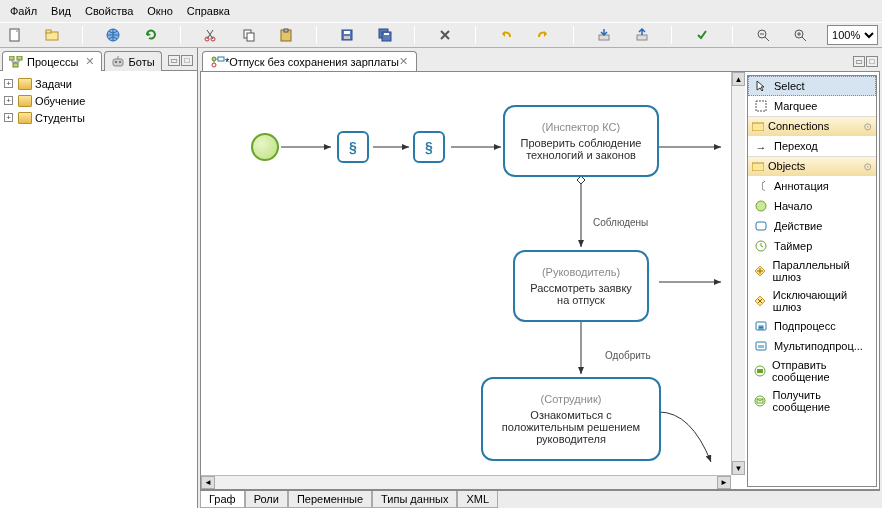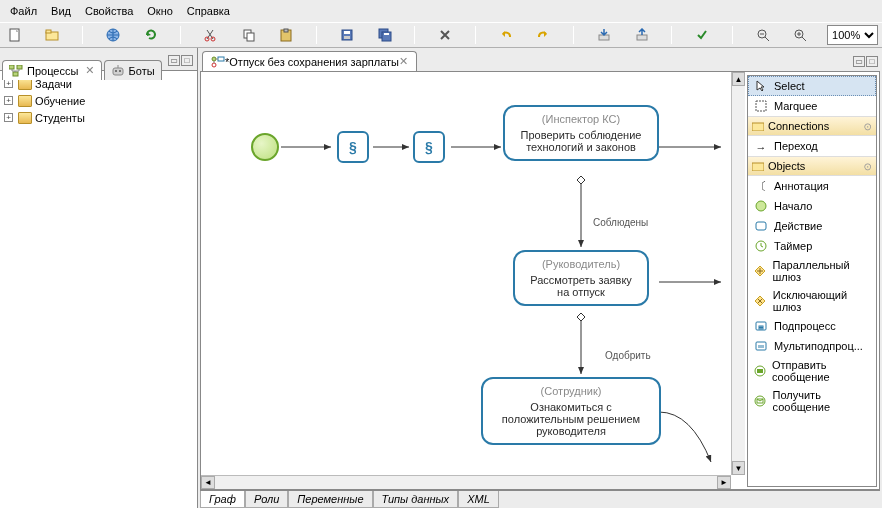--- a/index.html
+++ b/index.html
@@ -14,21 +14,21 @@
   .tbtn { width: 22px; height: 22px; display: flex; align-items: center; justify-content: center; border: 1px solid transparent; margin: 0 1px; }
   .tsep { width: 1px; height: 18px; background: #b0b0b0; margin: 0 3px; border-right: 1px solid #fff; }
   .zoom-select { height: 20px; font-size: 11px; border: 1px solid #888; background: #fff; }
   
   
   .main { flex: 1; display: flex; min-height: 0; }
   
   
   .sidebar { width: 198px; display: flex; flex-direction: column; border-right: 1px solid #888; background: #ececec; }
   .side-tabs { display: flex; background: #ececec; border-bottom: 1px solid #888; padding: 2px 2px 0 2px; }
-  .side-tab { display: flex; align-items: center; gap: 4px; padding: 3px 6px; background: #ececec; border: 1px solid #888; border-bottom: none; border-radius: 4px 4px 0 0; margin-right: 2px; position: relative; top: 10px; }
+  .side-tab { display: flex; align-items: center; gap: 4px; padding: 3px 6px; background: #ececec; border: 1px solid #888; border-bottom: none; border-radius: 4px 4px 0 0; margin-right: 2px; position: relative; top: 1px; }
   .side-tab.active { background: #fff; }
   .side-tab .x { margin-left: 3px; color: #888; }
   .side-ctrl { margin-left: auto; display: flex; gap: 1px; align-self: center; padding-right: 2px; }
   .side-tree { flex: 1; background: #fff; border-top: 1px solid #fff; overflow: auto; padding: 3px 2px; }
   .tree-row { display: flex; align-items: center; gap: 3px; padding: 1px 2px; height: 17px; }
   .expander { width: 9px; height: 9px; border: 1px solid #888; background: #fff; display: flex; align-items: center; justify-content: center; font-size: 8px; line-height: 8px; color: #444; margin-right: 2px; }
   .folder-icon { width: 14px; height: 12px; background: linear-gradient(#fce79a,#e8b952); border: 1px solid #b8902a; border-radius: 1px; }
   
   
   .editor { flex: 1; display: flex; flex-direction: column; background: #ececec; min-width: 0; }
@@ -41,30 +41,30 @@
   
   .canvas-wrap { flex: 1; position: relative; overflow: hidden; }
   .canvas { position: absolute; inset: 0 14px 14px 0; overflow: hidden; background: #fff; }
   .hscroll { position: absolute; left: 0; right: 14px; bottom: 0; height: 14px; background: #ececec; border-top: 1px solid #bbb; display: flex; }
   .hscroll .arrow { width: 14px; height: 100%; background: #ddd; border: 1px solid #aaa; display:flex; align-items:center; justify-content:center; font-size: 8px; }
   .hscroll .track { flex: 1; background: #f0f0f0; }
   .vscroll { position: absolute; top: 0; right: 0; bottom: 14px; width: 14px; background: #ececec; border-left: 1px solid #bbb; display: flex; flex-direction: column; }
   .vscroll .arrow { height: 14px; width: 100%; background: #ddd; border: 1px solid #aaa; display:flex; align-items:center; justify-content:center; font-size: 8px; }
   .vscroll .track { flex: 1; background: #f0f0f0; }
   
-  .node { position: absolute; border: 2px solid #2a7aa8; border-radius: 12px; background: #fff; padding: 6px 8px; text-align: center; color: #333; }
+  .node { position: absolute; border: 2px solid #2a7aa8; border-radius: 12px; background: #fff; padding: 14px 8px; text-align: center; color: #333; }
   .node .role { color: #8a8a8a; font-size: 11px; }
   .node .title { color: #2b2b2b; font-size: 11px; margin-top: 4px; text-align: center; }
   .start-node { position: absolute; width: 28px; height: 28px; border: 2px solid #6aa52b; border-radius: 50%; background: radial-gradient(circle at 35% 35%, #e7f6c7, #bde07f); }
   .script-node { position: absolute; width: 32px; height: 32px; border: 2px solid #2a7aa8; border-radius: 6px; background: #fff; display: flex; align-items: center; justify-content: center; color: #2a7aa8; font-size: 14px; font-weight: bold; }
   svg.flow { position: absolute; inset: 0; width: 100%; height: 100%; pointer-events: none; }
   .edge-label { position: absolute; font-size: 10px; color: #555; }
   
   
-  .bottom-tabs { display: flex; background: #ececec; border-top: 1px solid #888; margin: 0 2px; font-style: italic; }
+  .bottom-tabs { display: flex; background: #ececec; border-top: 1px solid #888; margin: 0 2px; }
   .bottom-tab { padding: 2px 8px; border: 1px solid #aaa; border-top: none; background: #ececec; }
   .bottom-tab.active { background: #fff; }
   
   
   .palette { width: 130px; background: #fff; border: 1px solid #888; margin: 3px 2px 2px 2px; display: flex; flex-direction: column; overflow: hidden; }
   .palette-header { display: flex; align-items: center; gap: 4px; padding: 3px 4px; background: linear-gradient(#f8f8f8,#e0e0e0); border-bottom: 1px solid #bbb; font-weight: bold; }
   .palette-header .arrow-r { margin-left: auto; color: #888; }
   .pal-group { padding: 0; }
   .pal-group-h { display:flex; align-items:center; gap:4px; padding: 3px 4px; background: linear-gradient(#fff4d8,#f3dfa4); border-top: 1px solid #ddd; border-bottom: 1px solid #ddd; }
   .pal-group-h .pin { margin-left: auto; color: #999; font-size: 10px; }

